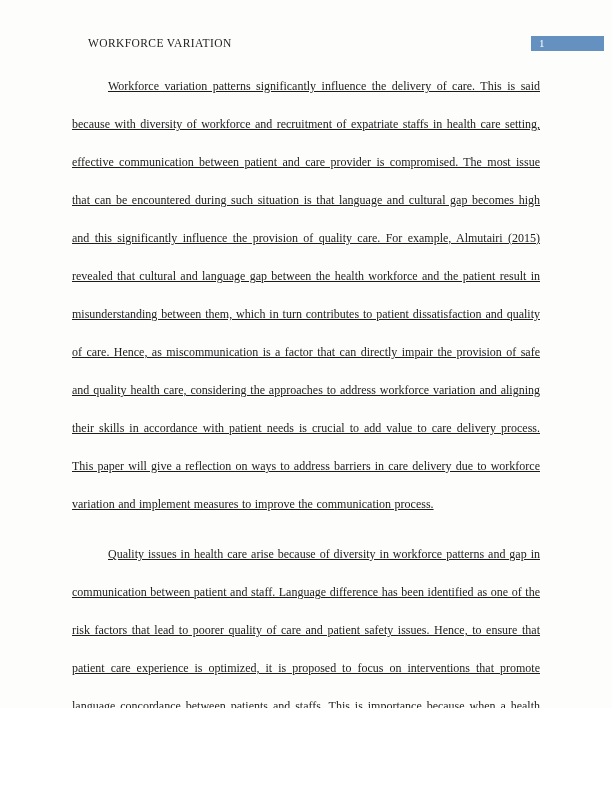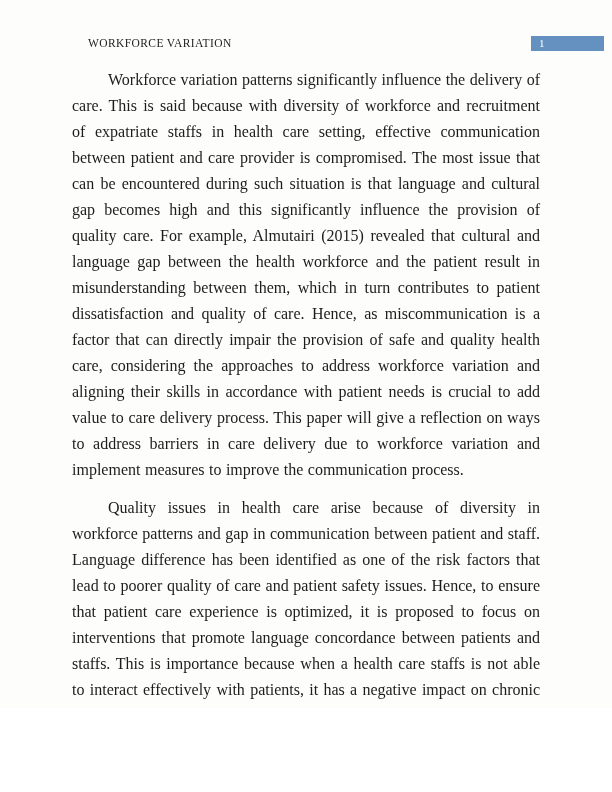--- a/index.html
+++ b/index.html
@@ -39,25 +39,26 @@
     padding-left: 8px;
   }
   .doc-body {
     position: absolute;
     top: 67px;
     left: 72px;
     width: 468px;
     text-align: justify;
   }
   .para {
-    font-size: 16px;
-    line-height: 26px;
+    font-size: 12px;
+    line-height: 38px;
     text-indent: 36px;
     margin-bottom: 12px;
     word-spacing: 0.5px;
+    text-decoration: underline;
   }
 </style>
 </head>
 <body>
 
 <div class="page">
 
   <header class="header">
     <span class="running-head">WORKFORCE VARIATION</span>
     <span class="page-number-badge" style="background: rgb(101, 145, 192); color: rgb(255, 255, 255);">

